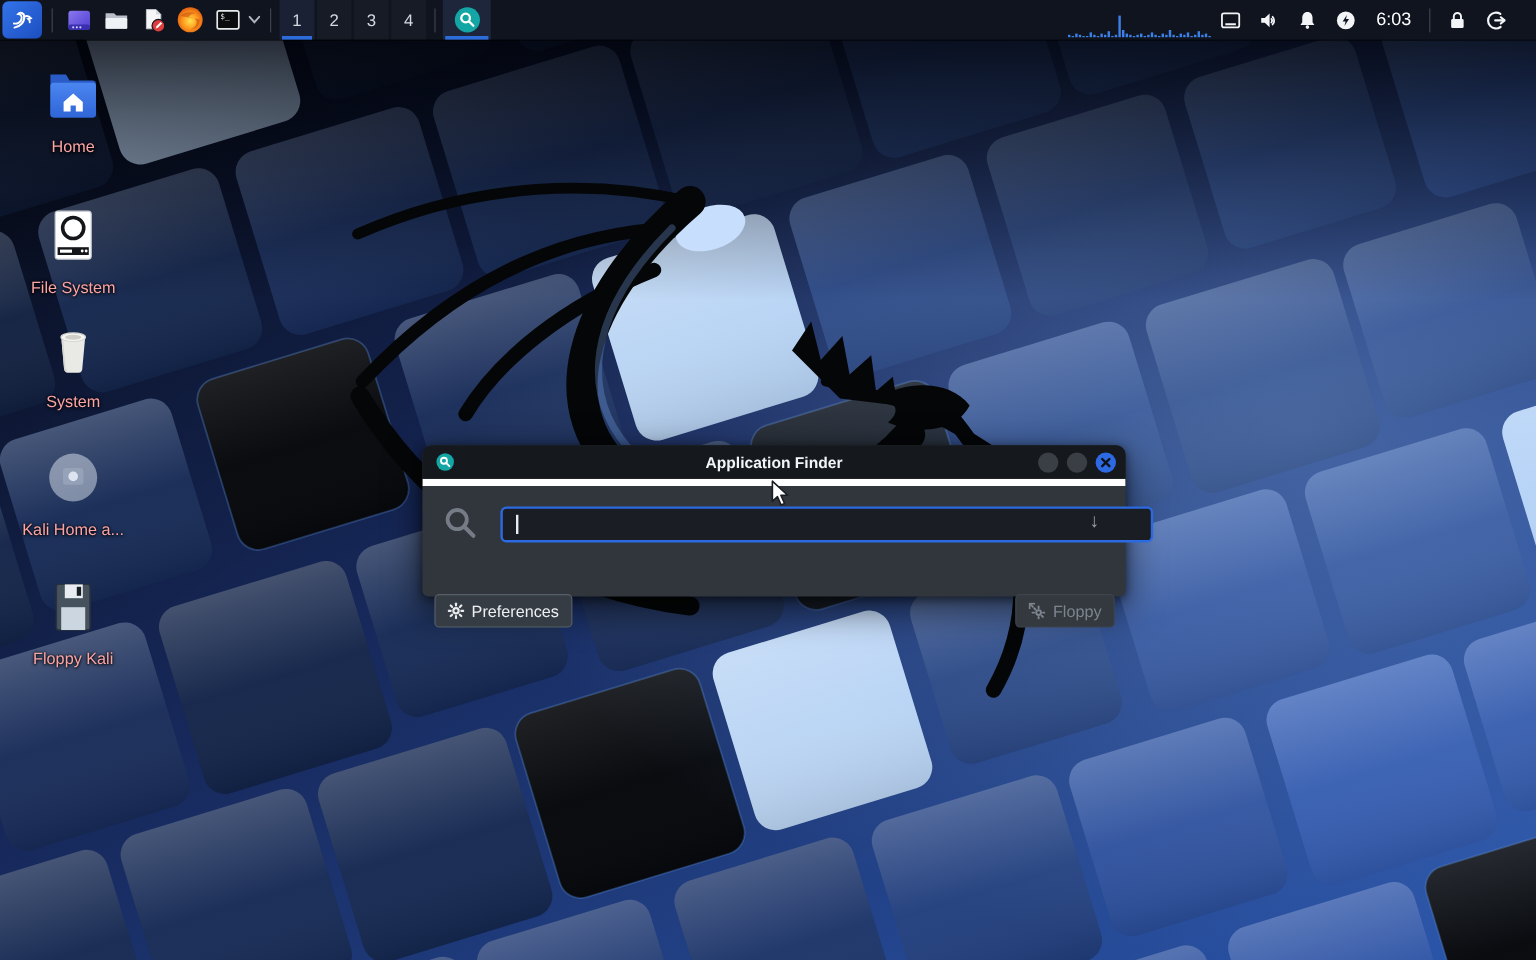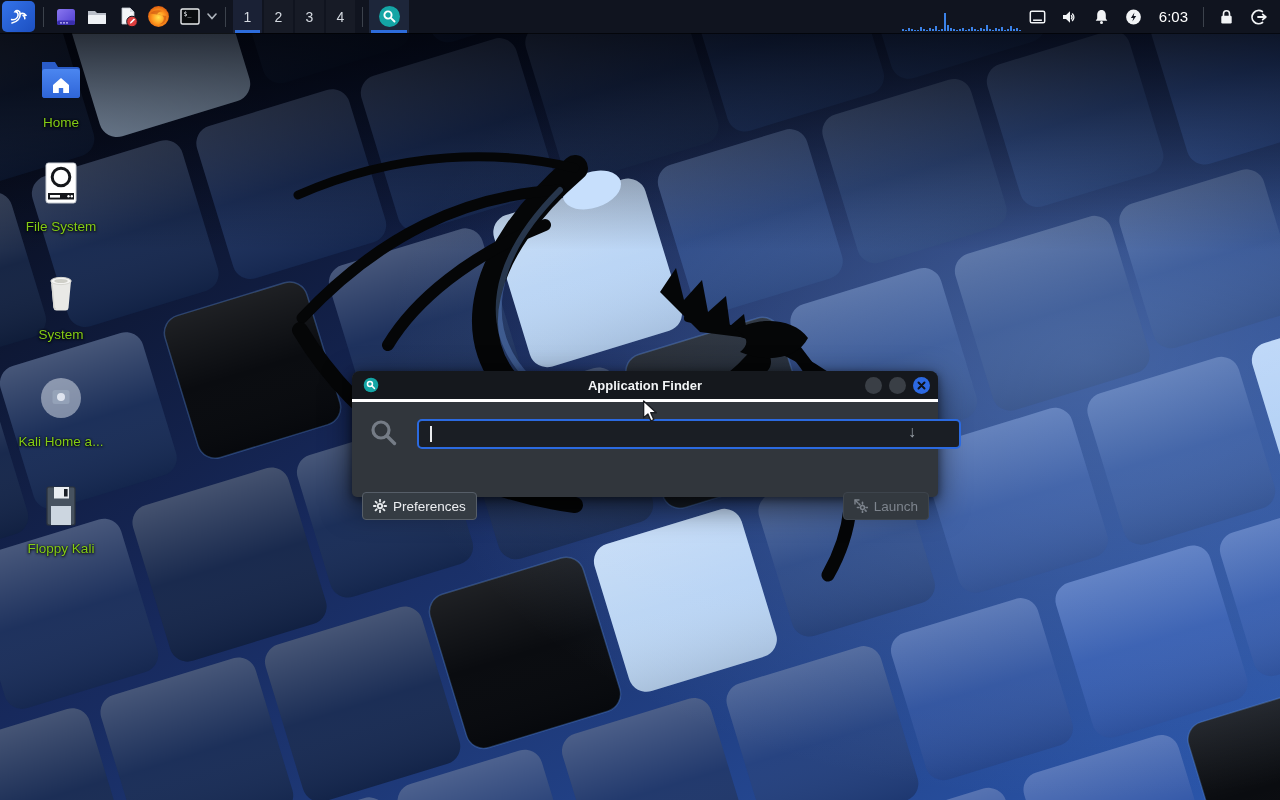--- a/index.html
+++ b/index.html
@@ -18,36 +18,36 @@
             background:linear-gradient(135deg,#3473ea,#1c4fc0);cursor:default;}
   .launcher{width:31px;display:flex;align-items:center;justify-content:center;}
   .chev{width:14px;display:flex;align-items:center;justify-content:center;}
   .ws{width:29px;display:flex;align-items:center;justify-content:center;position:relative;
       color:#d4d9e0;font-size:14px;background:rgba(255,255,255,0.03);margin:0 1px;}
   .ws.active{background:rgba(120,160,255,0.10);}
   .ws.active::after{content:"";position:absolute;left:2px;right:2px;bottom:0;height:3px;background:#2d6cdb;}
   .taskbtn{width:40px;display:flex;align-items:center;justify-content:center;position:relative;
            background:rgba(110,150,230,0.14);}
   .taskbtn::after{content:"";position:absolute;left:2px;right:2px;bottom:0;height:3px;background:#2d6cdb;}
-  .pright{margin-left:auto;display:flex;align-items:center;padding-right:6px;}
+  .pright{margin-left:auto;display:flex;align-items:center;padding-right:18px;}
   .tray{width:32px;height:33px;display:flex;align-items:center;justify-content:center;}
   .clock{font-size:15px;color:#ffffff;padding:0 9px;}
 
   
   .dicon{position:absolute;left:18px;width:86px;display:flex;flex-direction:column;align-items:center;z-index:5;}
   .dicon .glyph{height:46px;display:flex;align-items:flex-end;justify-content:center;}
-  .dicon .dlabel{margin-top:13px;font-size:13.5px;color:#84cc16;text-shadow:0 1px 3px #000,0 0 2px #000;
+  .dicon .dlabel{margin-top:13px;font-size:13.5px;color:#fca5a5;text-shadow:0 1px 3px #000,0 0 2px #000;
                  white-space:nowrap;}
 
   
   #dialog{position:absolute;left:352px;top:371px;width:586px;height:126px;z-index:20;
           border-radius:8px 8px 5px 5px;background:#31363c;
           box-shadow:0 10px 30px rgba(0,0,0,.6),0 2px 8px rgba(0,0,0,.5);}
   #titlebar{position:relative;height:28px;background:#15181d;border-radius:8px 8px 0 0;
-            border-bottom:3px solid #ffffff;}
+            border-bottom:6px solid #ffffff;}
   #title{position:absolute;left:0;right:0;top:0;height:28px;display:flex;align-items:center;justify-content:center;
          color:#f2f4f6;font-size:13px;font-weight:bold;}
   .tb-icon{position:absolute;left:11px;top:6px;}
   .tb-btns{position:absolute;right:8px;top:5.5px;display:flex;gap:7px;}
   .wbtn{width:17px;height:17px;border-radius:50%;background:#3a3f46;display:flex;align-items:center;justify-content:center;}
   .wbtn.close{background:#2c69e2;}
   #dbody{position:relative;height:97px;}
   #search-ic{position:absolute;left:16px;top:15px;}
   #finder-input{position:absolute;left:65px;top:17px;width:506px;height:26px;background:#1a1e24;
                 border:2px solid #2b6ae0;border-radius:5px;color:#e8eaec;font-size:14px;
@@ -580,21 +580,21 @@
           </linearGradient>
         </defs>
       <path d="M5,4 h13 l3,5 h19 a3,3 0 0 1 3,3 v25 a3,3 0 0 1 -3,3 H8 a3,3 0 0 1 -3,-3 Z" fill="#2a5cc8"></path>
       <rect x="5" y="11" width="38" height="29" rx="3" fill="url(#foldg)"></rect>
       <path d="M16,27 l8,-7 l8,7 v8 h-5.8 v-5 h-4.4 v5 H16 Z" fill="#ffffff"></path>
     </svg>
   </div>
   <div class="dlabel">Home</div>
 </div>
 
-<div class="dicon" style="top:160px">
+<div class="dicon" style="top:173px">
   <div class="glyph">
     <svg width="48" height="46" viewBox="0 0 46 46">
       <rect x="8" y="3" width="30" height="40" rx="2.5" fill="#ffffff" stroke="#c9cdd3" stroke-width="1"></rect>
       <circle cx="23" cy="17" r="8.8" fill="none" stroke="#14161a" stroke-width="3"></circle>
       <rect x="10" y="33" width="26" height="6.5" fill="#14161a"></rect>
       <rect x="12" y="35" width="10" height="2.6" fill="#ffffff"></rect>
       <circle cx="30.5" cy="36.2" r="1.2" fill="#ffffff"></circle>
         <circle cx="33.8" cy="36.2" r="1.2" fill="#ffffff"></circle>
     </svg>
   </div>
@@ -691,20 +691,20 @@
           <line x1="8.5" y1="3.4" x2="8.5" y2="4.9"></line>
             <line x1="8.5" y1="12.1" x2="8.5" y2="13.6"></line>
           <line x1="3.4" y1="8.5" x2="4.9" y2="8.5"></line>
             <line x1="12.1" y1="8.5" x2="13.6" y2="8.5"></line>
           <line x1="4.9" y1="4.9" x2="5.9" y2="5.9"></line>
             <line x1="11.1" y1="11.1" x2="12.1" y2="12.1"></line>
         </g>
         <path d="M1,5.5 L1,1 L5.5,1" fill="none" stroke="#7d848d" stroke-width="1.4"></path>
         <path d="M1,1 L4.2,4.2" stroke="#7d848d" stroke-width="1.4"></path>
       </svg>
-      <span>Launch</span>
+      <span>Floppy</span>
     </div>
   </div>
 </div>
 
 <svg id="cursor" width="18" height="22" viewBox="0 0 12 18">
   <polygon points="0.8,0.8 0.8,14.6 4.3,11.4 6.7,17 9.1,16 6.6,10.4 11.2,10.4" fill="#ffffff" stroke="#1a1d22" stroke-width="1.1" stroke-linejoin="round"></polygon>
 </svg>
 
 </body></html>

